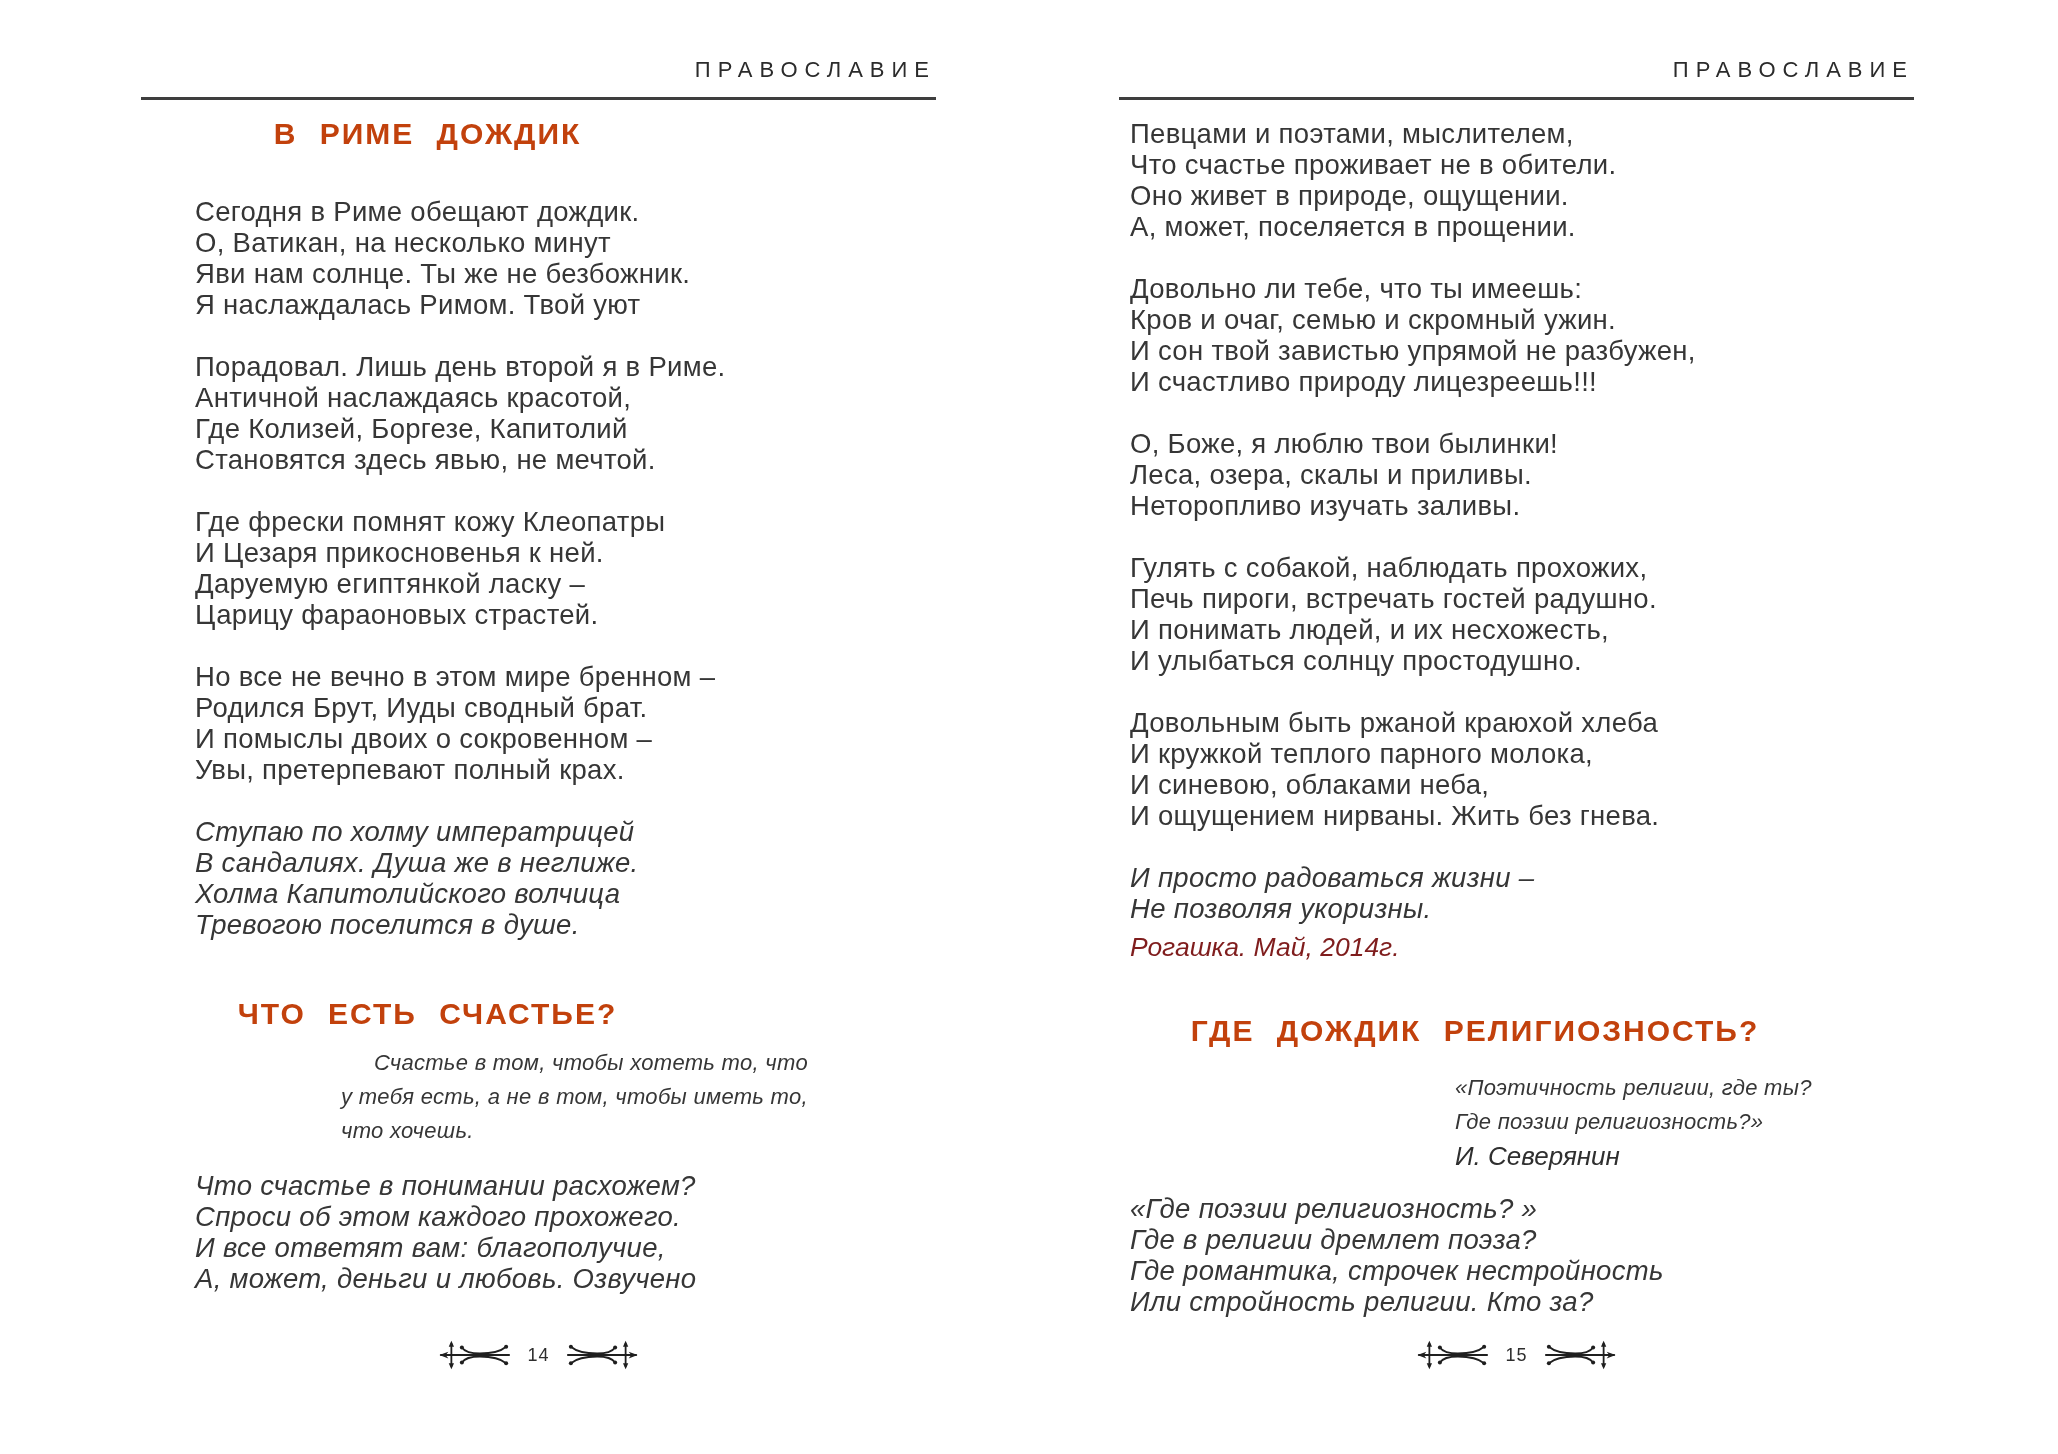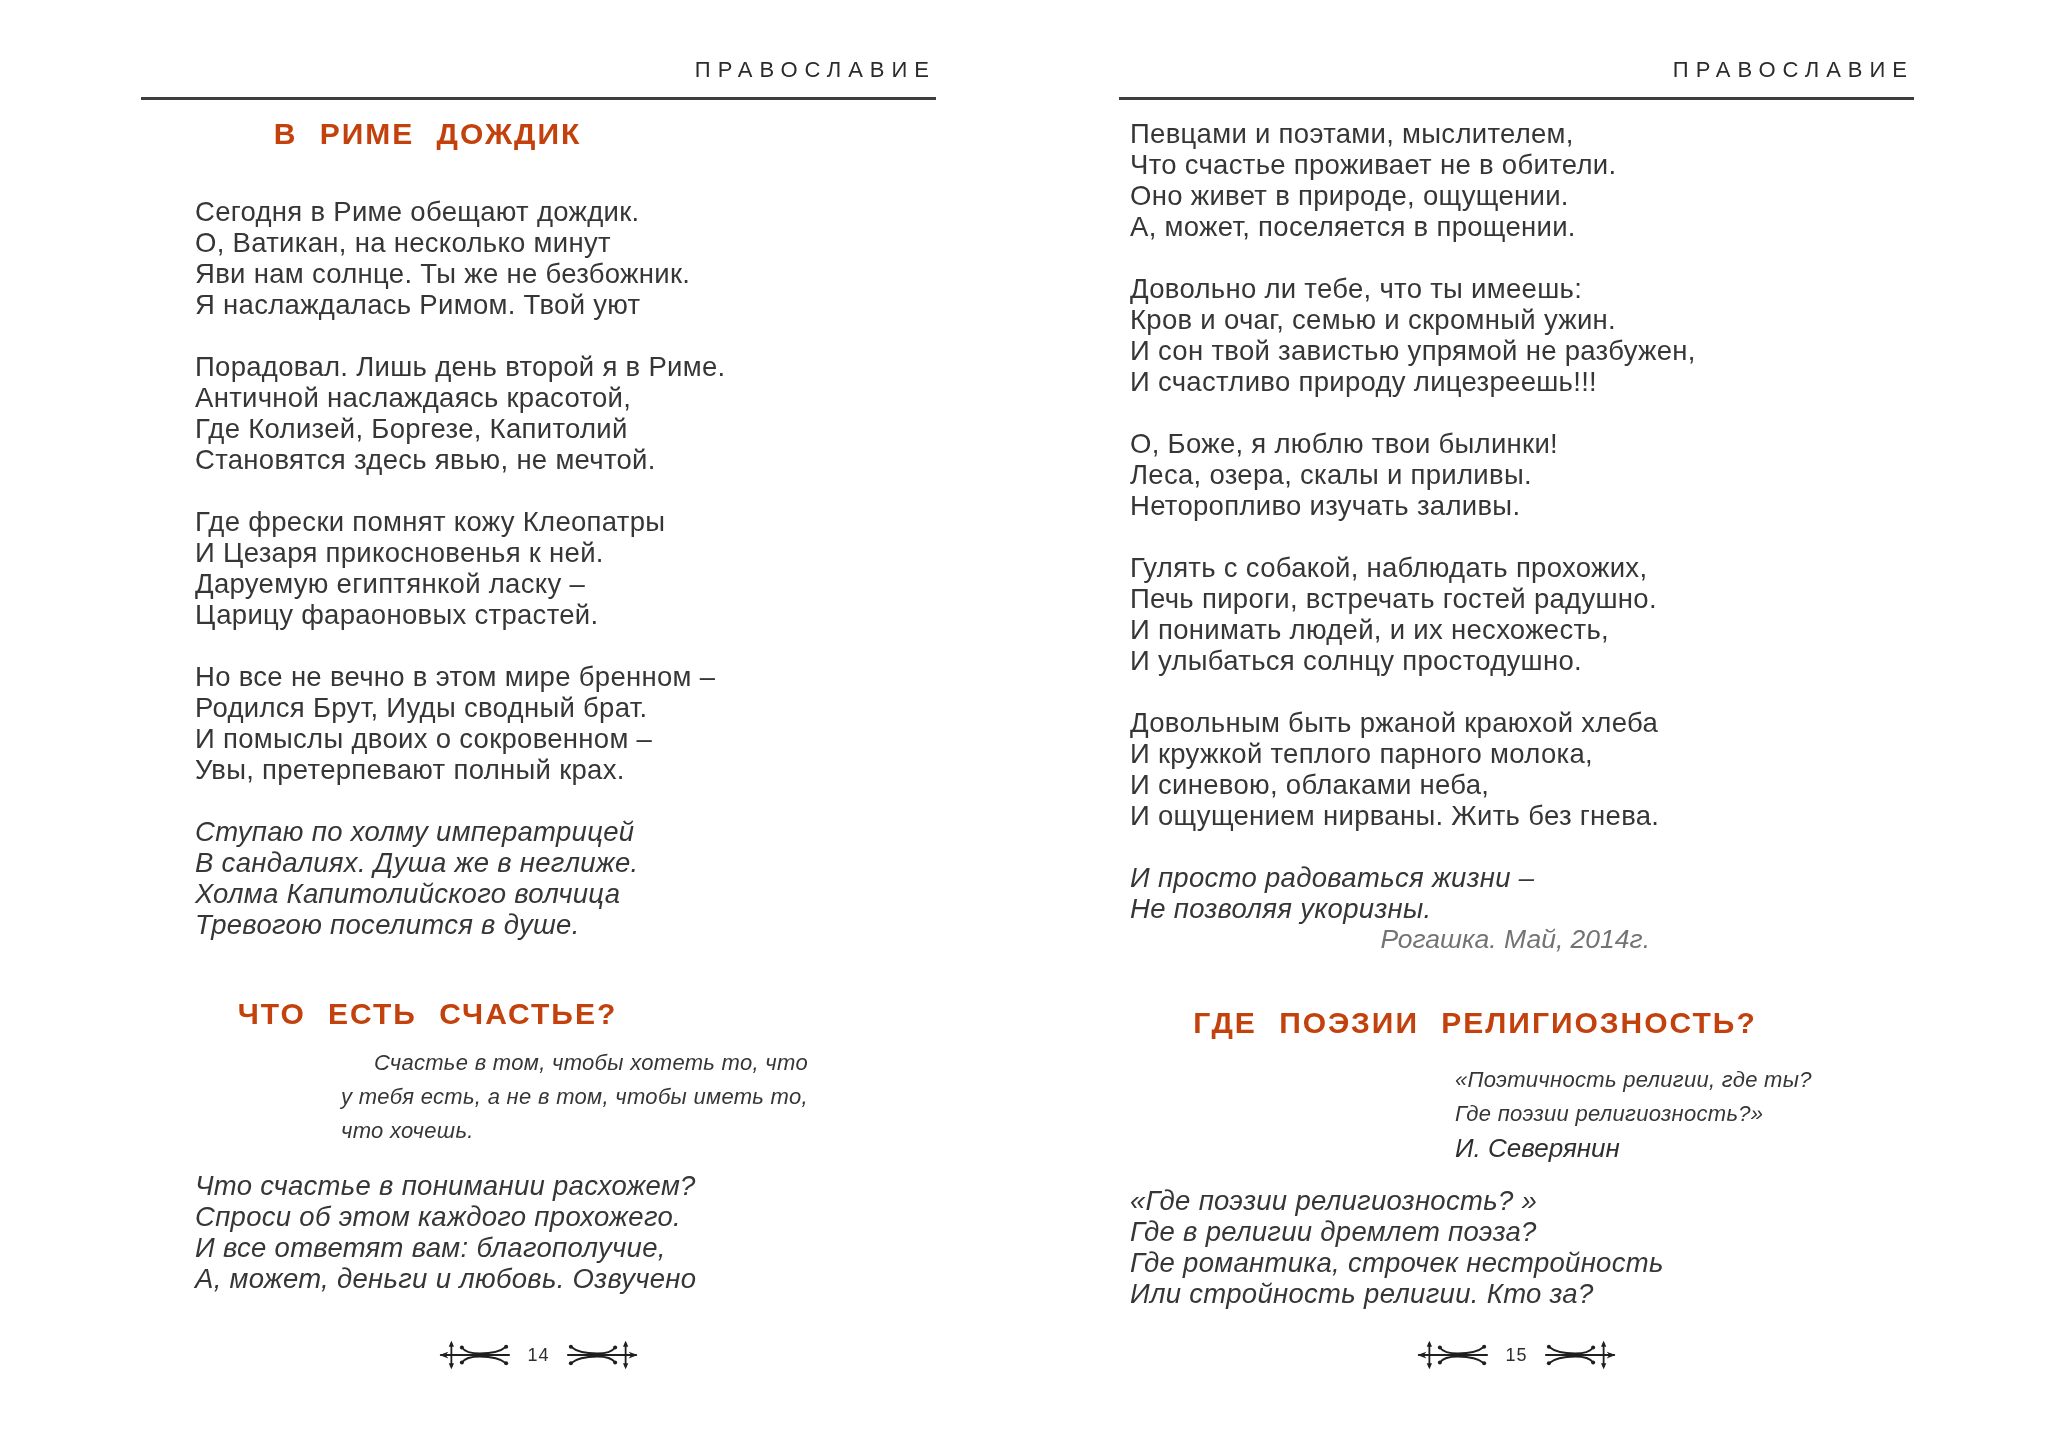--- a/index.html
+++ b/index.html
@@ -21,22 +21,22 @@
   .line{font-size:27.5px;line-height:31px;letter-spacing:0.3px;color:#363636;white-space:nowrap;}
   .stanza{margin-bottom:31px;}
   .stanza:last-child{margin-bottom:0;font-style:italic;}
   .epigraph{font-style:italic;font-size:26px;line-height:34px;color:#2f2f2f;width:fit-content;}
   .epigraph .line{font-size:22px;line-height:34px;}
   .epigraph-left{margin-left:146px;margin-bottom:22px;}
   .epigraph-left .line:first-child{text-indent:33px;}
   .epigraph-right{margin-left:325px;margin-bottom:20px;}
   .epigraph-attribution{text-align:left;font-style:italic;font-size:26px;line-height:34px;
                         color:#2f2f2f;white-space:nowrap;}
-  .signature{font-style:italic;font-size:26.5px;line-height:31px;color:#737373;
-             text-align:right;margin-right:170px;}
+  .signature{font-style:italic;font-size:26.5px;line-height:31px;color:#7f1d1d;
+             margin-right:170px;margin-top:8px;}
   .page-footer{position:absolute;left:0;right:0;top:1285px;display:flex;align-items:center;
                justify-content:center;gap:16px;}
   .page-num{font-size:18px;color:#2e2e2e;letter-spacing:1px;}
   .orn{width:72px;height:30px;display:block;}
   .orn.flip{transform:scaleX(-1);}
 </style>
 </head>
 <body>
 
 <div class="canvas">
@@ -165,21 +165,21 @@
             <div class="line">И кружкой теплого парного молока,</div>
             <div class="line">И синевою, облаками неба,</div>
             <div class="line">И ощущением нирваны. Жить без гнева.</div>
           </div>
           <div class="stanza">
             <div class="line">И просто радоваться жизни –</div>
             <div class="line">Не позволяя укоризны.</div>
           </div>
         </div>
       <div class="signature">Рогашка. Май, 2014г.</div>
-      <div class="poem-title second-right">ГДЕ ПОЭЗИИ РЕЛИГИОЗНОСТЬ?</div>
+      <div class="poem-title second-right">ГДЕ ДОЖДИК РЕЛИГИОЗНОСТЬ?</div>
       <div class="epigraph epigraph-right">
         <div>
             <div class="line">«Поэтичность религии, где ты?</div>
             <div class="line">Где поэзии религиозность?»</div>
           </div>
         <div class="epigraph-attribution">И. Северянин</div>
       </div>
       <div>
           <div class="stanza">
             <div class="line">«Где поэзии религиозность? »</div>

